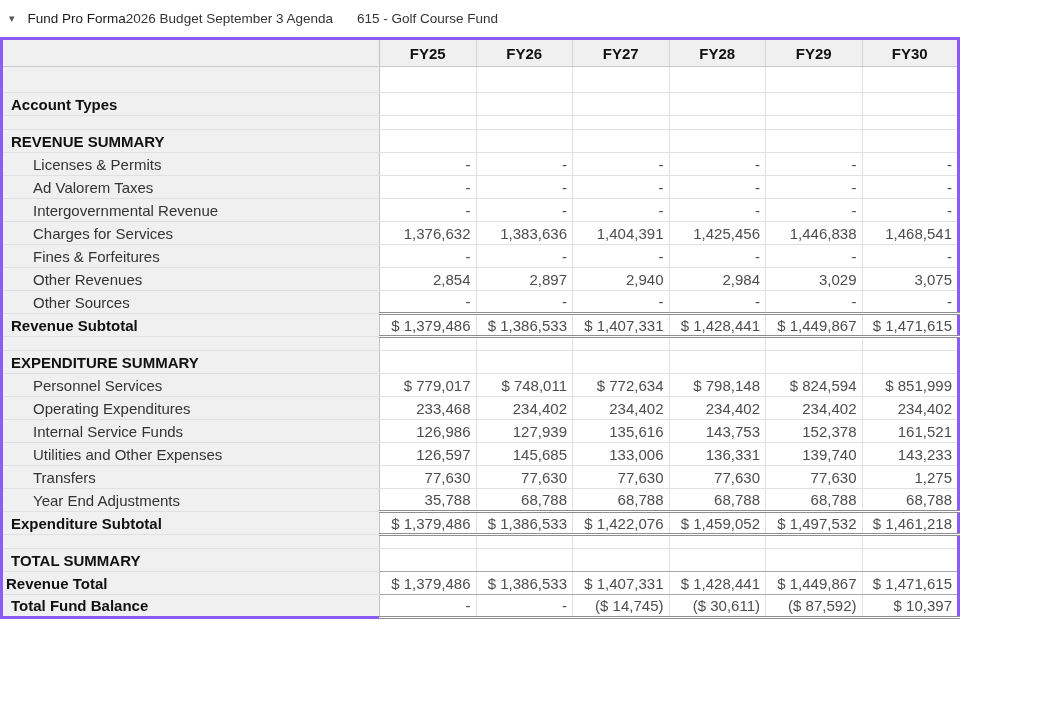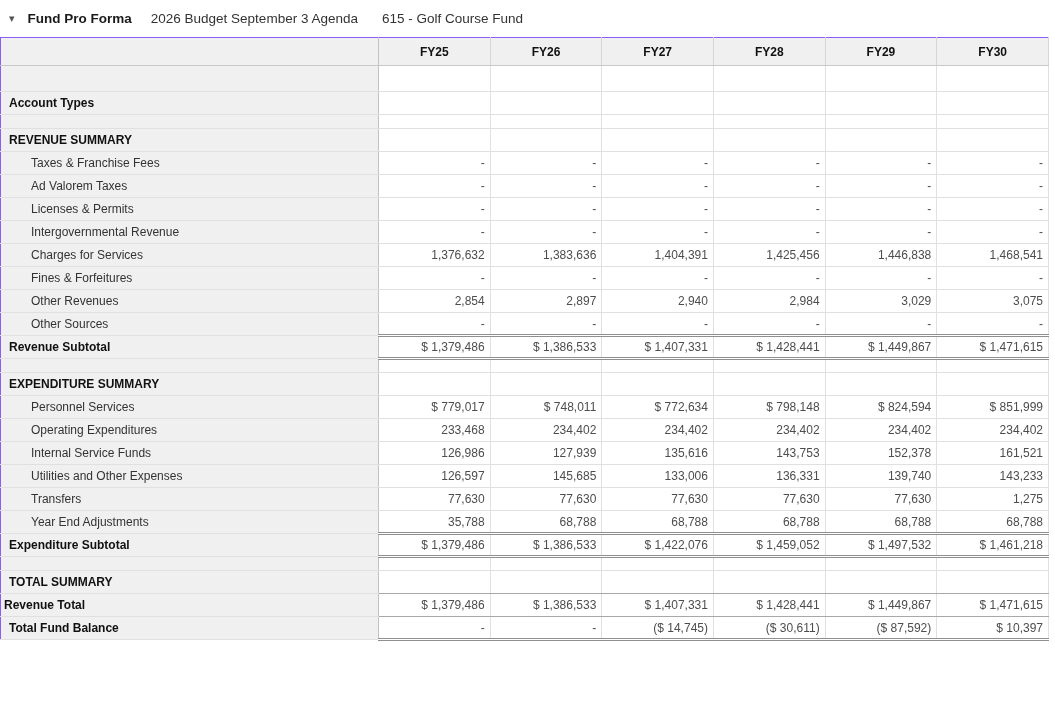--- a/index.html
+++ b/index.html
@@ -19,34 +19,33 @@
     color: #333;
   }
   .tri {
     font-size: 11px;
     color: #555;
     margin-right: 13px;
     cursor: pointer;
     user-select: none;
   }
   .title {
-    font-weight: bold;
+    font-weight: normal;
     color: #1a1a1a;
-    margin-right: 19px;
     font-size: 13.5px;
   }
   .budget { margin-right: 24px; color: #333; }
   .fund { color: #333; }
 
   table.grid {
     border-collapse: collapse;
     table-layout: fixed;
-    width: 1049px;
-    font-size: 12px;
-    border: 1px solid #8b5cf6;
+    width: 960px;
+    font-size: 15px;
+    border: 3px solid #8b5cf6;
   }
   col.c-label { width: 378px; }
 
   th, td {
     padding: 0 5px;
     overflow: hidden;
     white-space: nowrap;
   }
   thead tr { height: 28px; }
   th {
@@ -155,39 +154,30 @@
       <tr class="section">
         <td class="lbl">REVENUE SUMMARY</td>
         <td class="num"></td>
         <td class="num"></td>
         <td class="num"></td>
         <td class="num"></td>
         <td class="num"></td>
         <td class="num"></td>
       </tr>
       <tr class="detail">
-        <td class="lbl">Taxes &amp; Franchise Fees</td>
+        <td class="lbl">Licenses &amp; Permits</td>
         <td class="num">-</td>
         <td class="num">-</td>
         <td class="num">-</td>
         <td class="num">-</td>
         <td class="num">-</td>
         <td class="num">-</td>
       </tr>
       <tr class="detail">
         <td class="lbl">Ad Valorem Taxes</td>
-        <td class="num">-</td>
-        <td class="num">-</td>
-        <td class="num">-</td>
-        <td class="num">-</td>
-        <td class="num">-</td>
-        <td class="num">-</td>
-      </tr>
-      <tr class="detail">
-        <td class="lbl">Licenses &amp; Permits</td>
         <td class="num">-</td>
         <td class="num">-</td>
         <td class="num">-</td>
         <td class="num">-</td>
         <td class="num">-</td>
         <td class="num">-</td>
       </tr>
       <tr class="detail">
         <td class="lbl">Intergovernmental Revenue</td>
         <td class="num">-</td>

